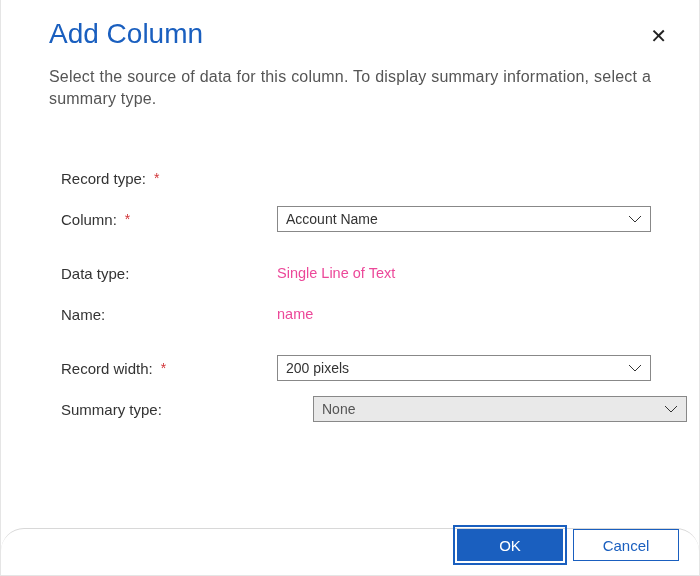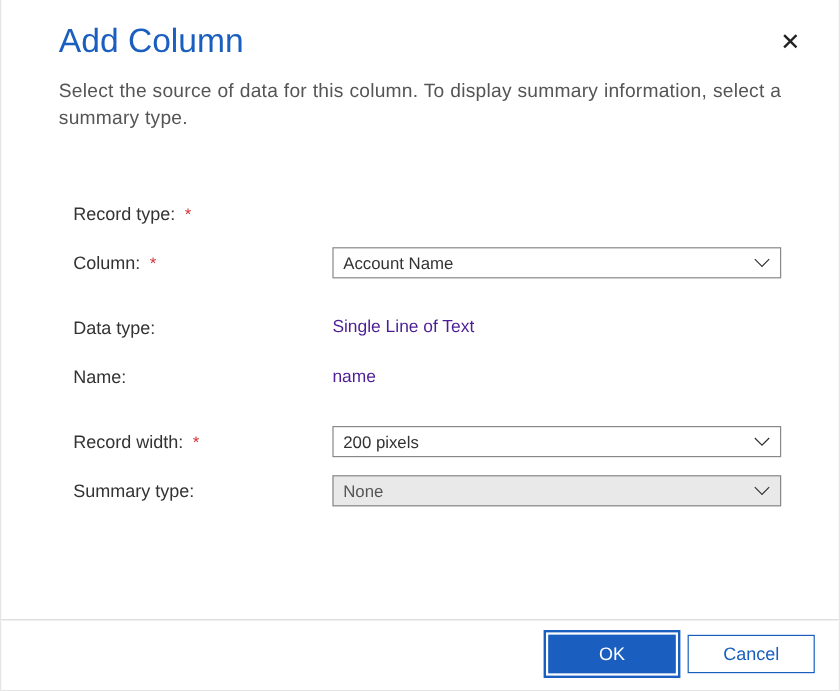--- a/index.html
+++ b/index.html
@@ -93,41 +93,43 @@
       justify-content: space-between;
       padding: 0 8px;
       font-size: 14px;
       color: #333;
       cursor: pointer;
     }
     .select-box.disabled {
       background: #e9e9e9;
       color: #555;
       cursor: default;
+      margin-left: 36px;
     }
     .chevron {
       display: inline-block;
     }
     .chevron svg {
       display: block;
     }
     .static-value {
       font-size: 14.5px;
-      color: #4c1d95;
+      color: #ec4899;
     }
     .footer {
       position: absolute;
       bottom: 0;
       left: 0;
       right: 0;
       border-top: 1px solid #d8d8d8;
-      padding: 12px 20px 14px 0;
+      padding: 0 20px 14px 0;
       display: flex;
       justify-content: flex-end;
       gap: 10px;
+      border-radius: 23px;
     }
     .btn {
       height: 32px;
       min-width: 106px;
       font-size: 15px;
       cursor: pointer;
       font-family: inherit;
       display: flex;
       align-items: center;
       justify-content: center;

